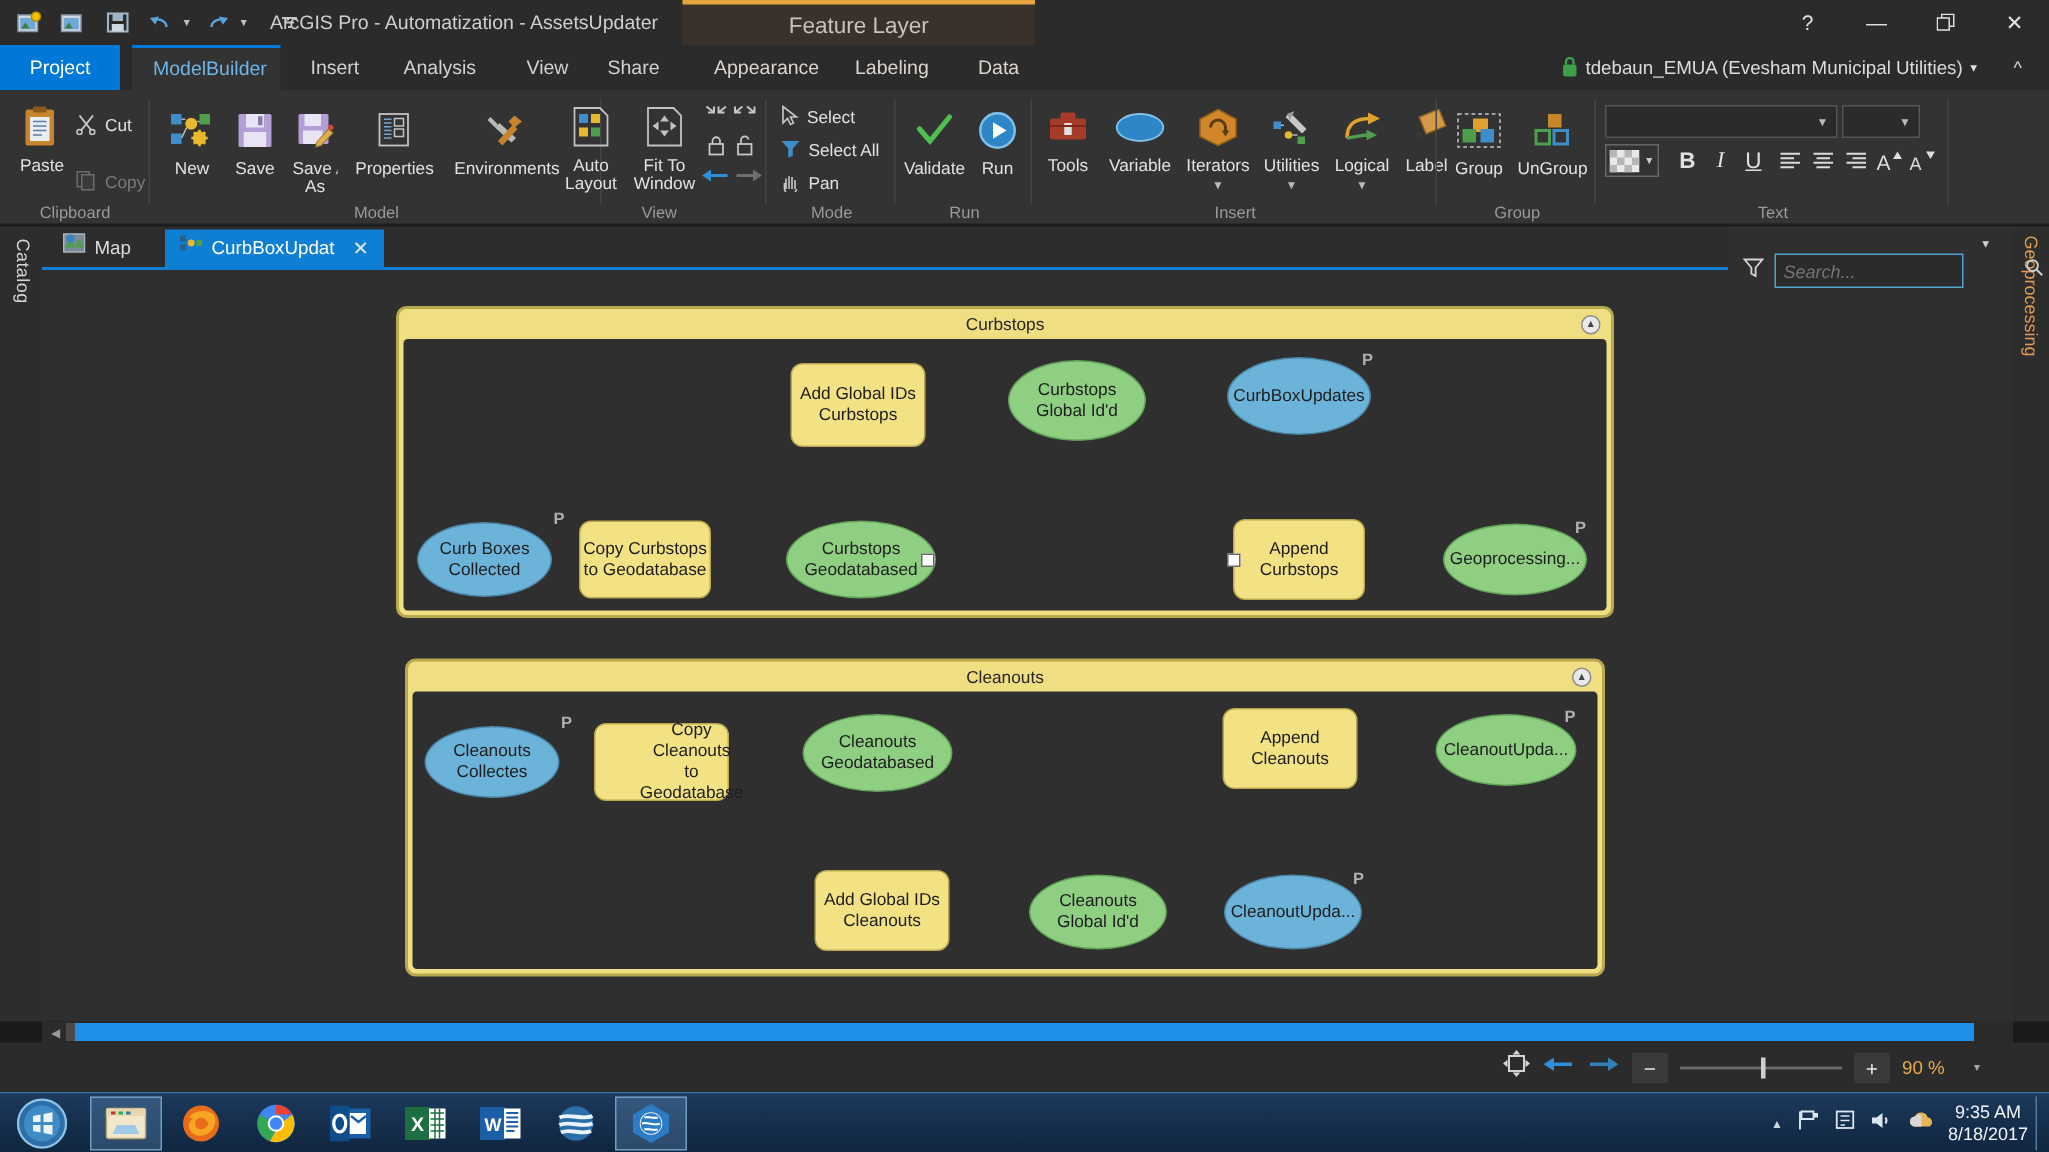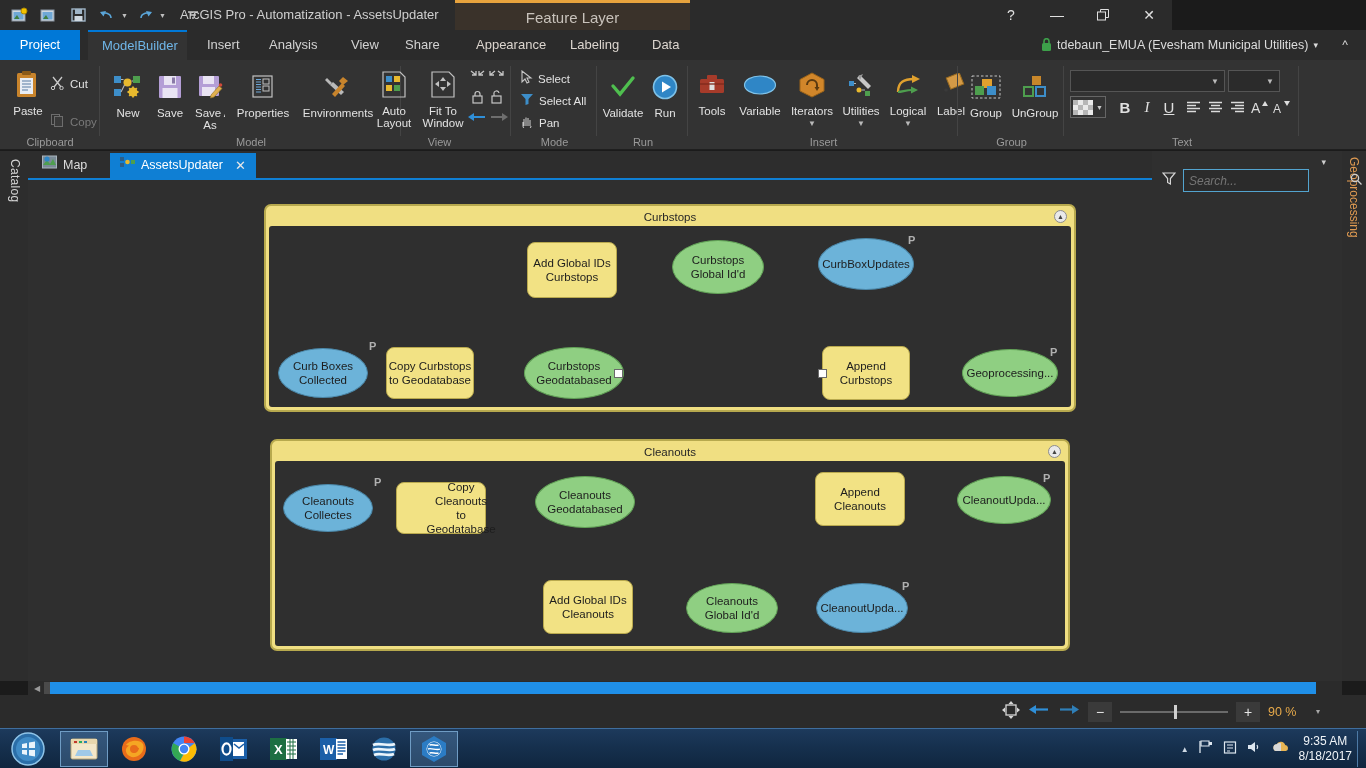--- a/index.html
+++ b/index.html
@@ -7,21 +7,21 @@
     width: 1366px; height: 768px;
     overflow: hidden;
     background: #1b1b1b;
     font-family: "Liberation Sans", sans-serif;
     -webkit-font-smoothing: antialiased;
   }
   .app { position: relative; width: 1366px; height: 768px; }
 
   
   .titlebar {
-    position: absolute; left: 0; top: 0; width: 1172px; height: 30px;
+    position: absolute; left: 0; top: 0; width: 1366px; height: 30px;
     background: #2b2b2b;
   }
   .qat { position: absolute; left: 8px; top: 4px; display: flex; align-items: center; gap: 5px; }
   .qat-btn { width: 24px; height: 22px; display: flex; align-items: center; justify-content: center; }
   .qat-btn svg { display: block; }
   .title-text {
     position: absolute; left: 180px; top: 0; height: 30px; line-height: 30px;
     color: #cfcfcf; font-size: 13px; white-space: nowrap;
   }
   .ctx-tab-band {
@@ -726,21 +726,21 @@
     </div>
     <div class="vtab sel" style="left:110px;">
       <span>
         <svg width="15" height="14" viewBox="0 0 15 14">
             <rect x="0" y="2" width="4" height="4" fill="#2a5f8a"></rect>
             <rect x="0" y="8" width="4" height="4" fill="#2a5f8a"></rect>
             <circle cx="7.5" cy="7" r="2.3" fill="#e8b92e"></circle>
             <rect x="11" y="5" width="4" height="4" fill="#4e9e4e"></rect>
           </svg>
       </span>
-      <span>AssetsUpdater</span>
+      <span>CurbBoxUpdat</span>
       <span class="x">✕</span>
     </div>
   </div>
 
   <div class="leftdock">
     <span>Catalog</span>
   </div>
 
   <div class="rightdock">
     <span>Geoprocessing</span>

